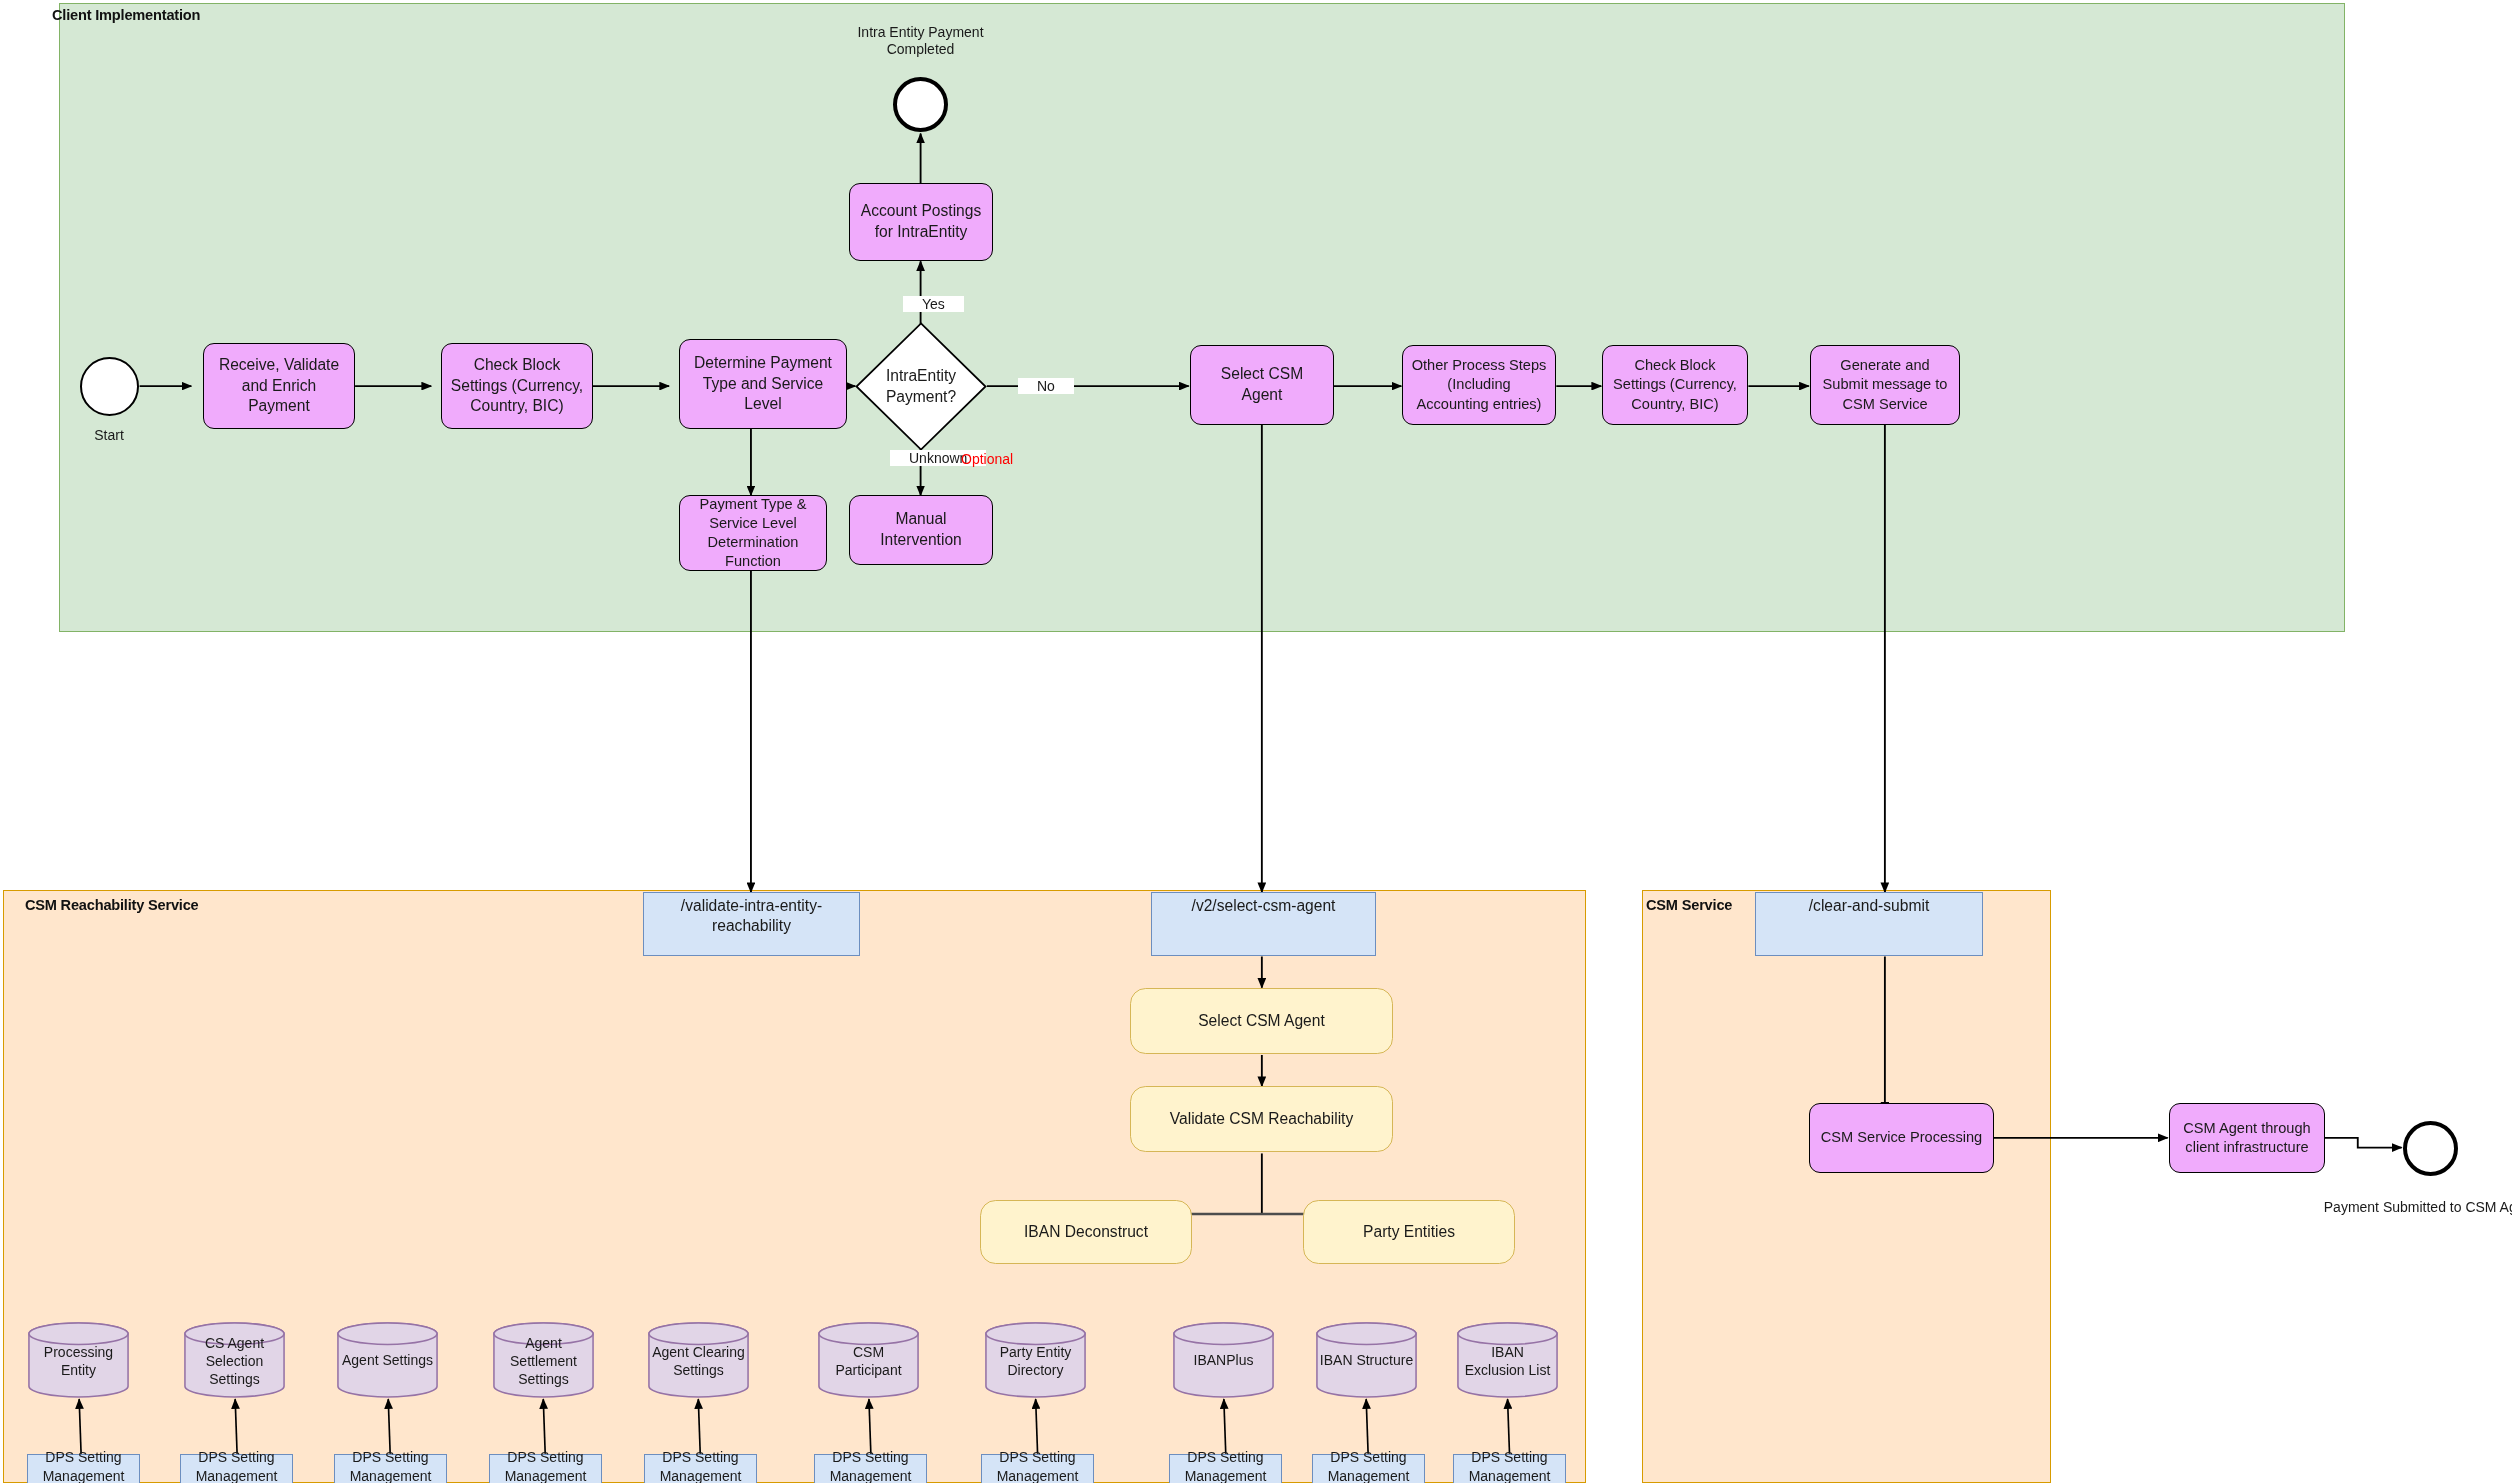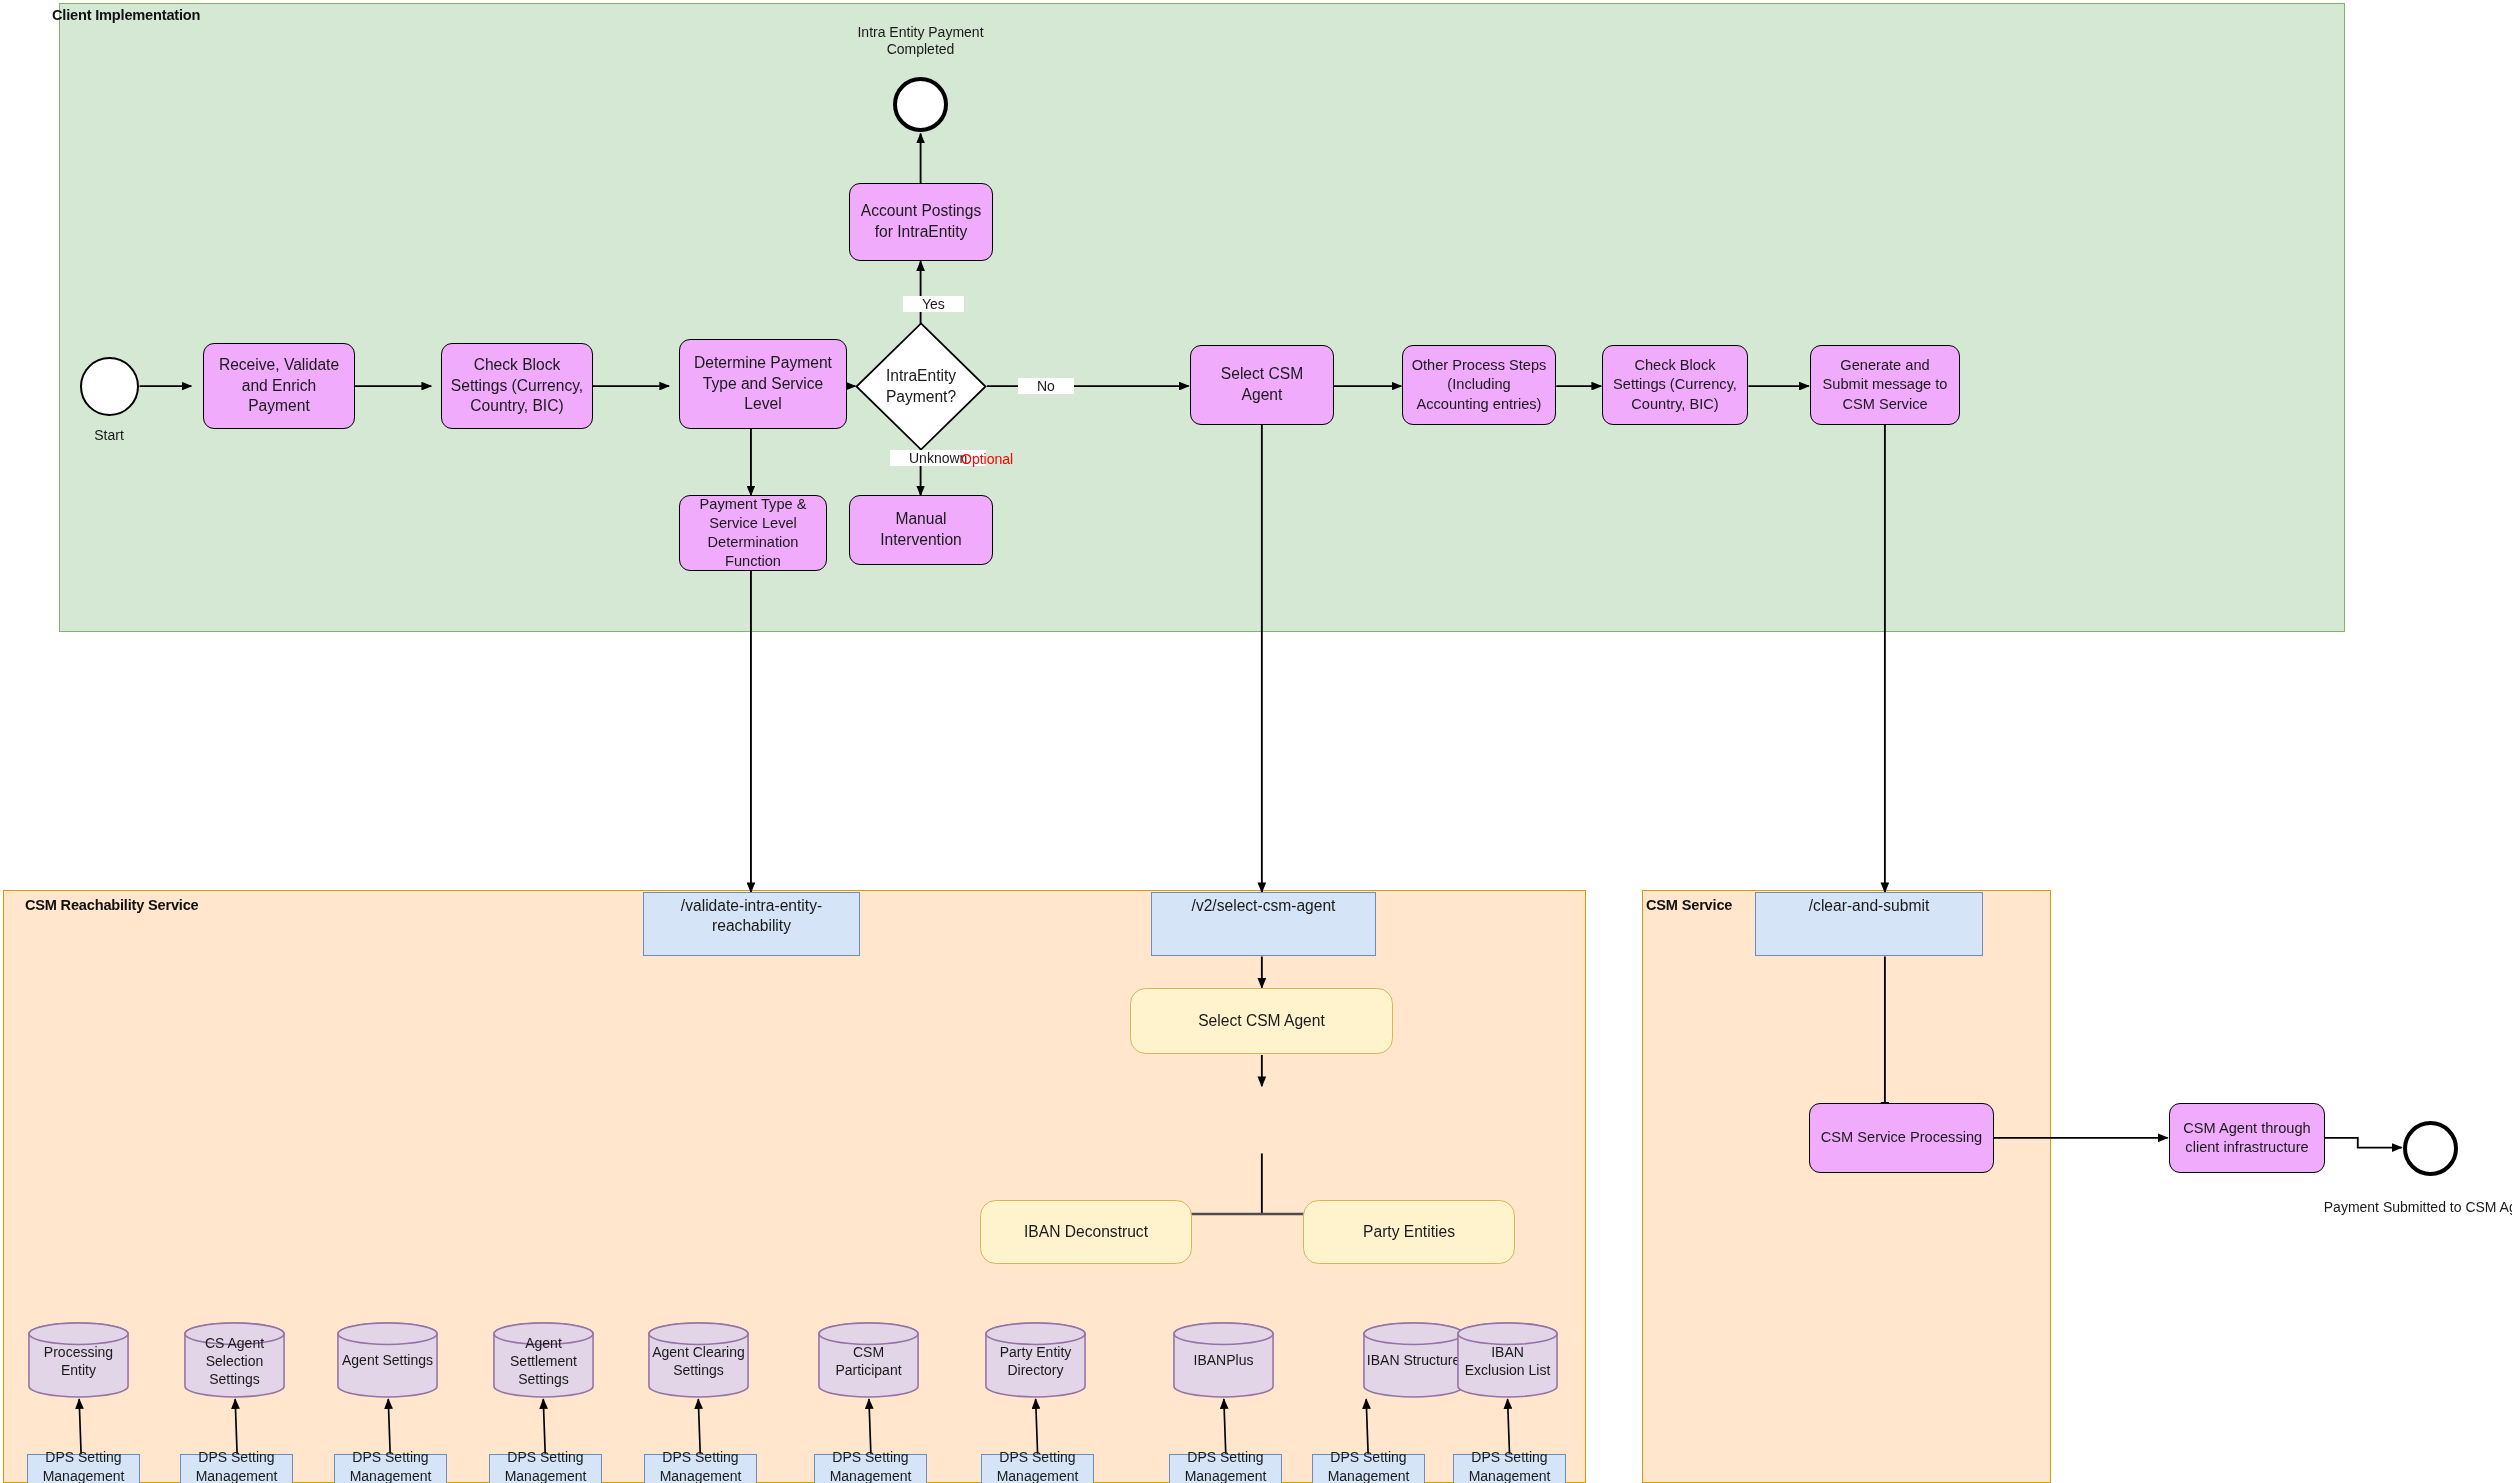--- a/index.html
+++ b/index.html
@@ -271,20 +271,21 @@
   <div class="edge-label" style="left:1018px; top:378px;">No</div>
   <div class="edge-label" style="left:890px; top:450px;">Unknown</div>
   <div class="free-label red" style="left:961px; top:450px;">Optional</div>
 
   <div class="node api-box" style="left:643px; top:892px; width:217px; height:64px;">/validate-intra-entity-reachability</div>
 
   <div class="node api-box" style="left:1151px; top:892px; width:225px; height:64px;">/v2/select-csm-agent</div>
 
   <div class="node yellow-task" style="left:1130px; top:988px; width:263px; height:66px;">Select CSM Agent</div>
 
+  <div class="node yellow-task" style="left:1130px; top:1086px; width:263px; height:66px;">Validate CSM Reachability</div>
 
   <div class="node yellow-task" style="left:980px; top:1200px; width:212px; height:64px;">IBAN Deconstruct</div>
 
   <div class="node yellow-task" style="left:1303px; top:1200px; width:212px; height:64px;">Party Entities</div>
 
   <div class="cyl" style="left:27px; top:1321px; width:103px; height:78px;">
     <svg width="103" height="78" viewBox="0 0 106 80">
       <path d="M2,13 a51,11 0 0 1 102,0 L104,67 a51,11 0 0 1 -102,0 Z" fill="#e1d5e7" stroke="#9673a6" stroke-width="1.6"></path>
       <ellipse cx="53" cy="13" rx="51" ry="11" fill="#e1d5e7" stroke="#9673a6" stroke-width="1.6"></ellipse>
     </svg>
@@ -348,21 +349,21 @@
 
   <div class="cyl" style="left:1172px; top:1321px; width:103px; height:78px;">
     <svg width="103" height="78" viewBox="0 0 106 80">
       <path d="M2,13 a51,11 0 0 1 102,0 L104,67 a51,11 0 0 1 -102,0 Z" fill="#e1d5e7" stroke="#9673a6" stroke-width="1.6"></path>
       <ellipse cx="53" cy="13" rx="51" ry="11" fill="#e1d5e7" stroke="#9673a6" stroke-width="1.6"></ellipse>
     </svg>
     <div class="cyl-label">IBANPlus</div>
   </div>
   <div class="node dps-box" style="left:1169px; top:1454px; width:113px; height:44px;">DPS Setting Management APIs</div>
 
-  <div class="cyl" style="left:1315px; top:1321px; width:103px; height:78px;margin-left:47px;">
+  <div class="cyl" style="left:1315px; top:1321px; width:103px; height:78px;">
     <svg width="103" height="78" viewBox="0 0 106 80">
       <path d="M2,13 a51,11 0 0 1 102,0 L104,67 a51,11 0 0 1 -102,0 Z" fill="#e1d5e7" stroke="#9673a6" stroke-width="1.6"></path>
       <ellipse cx="53" cy="13" rx="51" ry="11" fill="#e1d5e7" stroke="#9673a6" stroke-width="1.6"></ellipse>
     </svg>
     <div class="cyl-label">IBAN Structure</div>
   </div>
   <div class="node dps-box" style="left:1312px; top:1454px; width:113px; height:44px;">DPS Setting Management APIs</div>
 
   <div class="cyl" style="left:1456px; top:1321px; width:103px; height:78px;">
     <svg width="103" height="78" viewBox="0 0 106 80">

